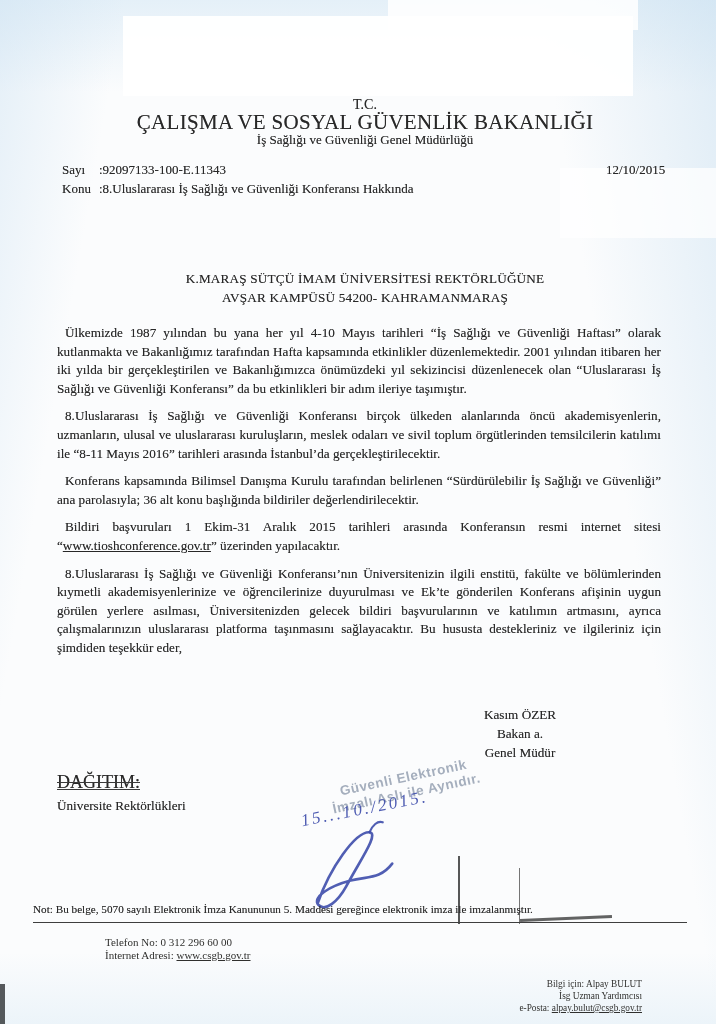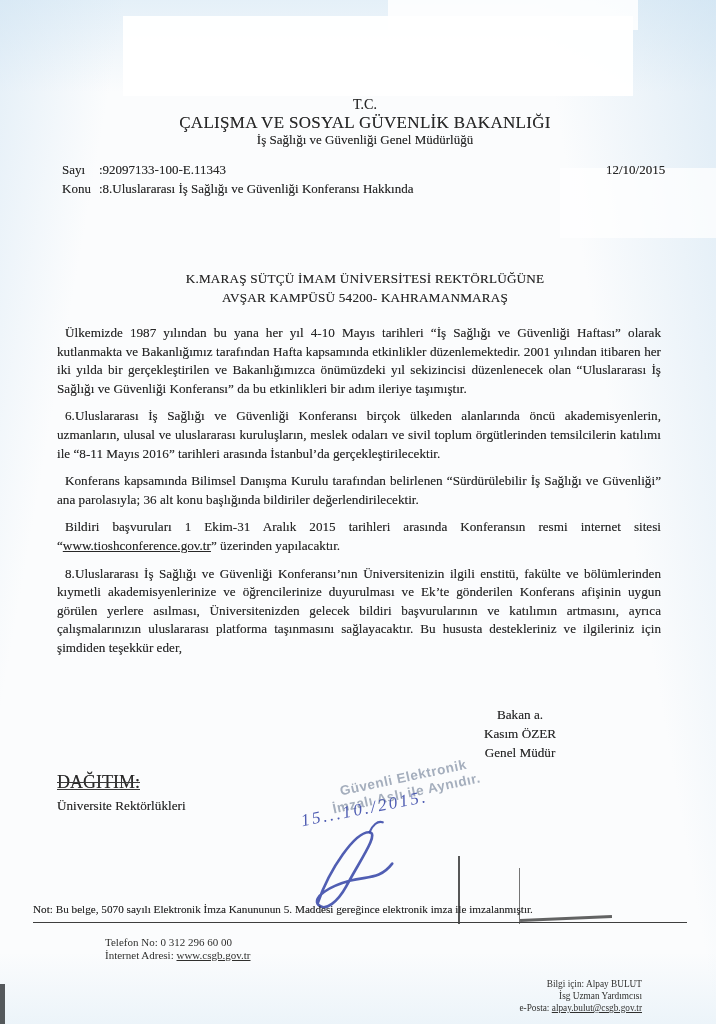--- a/index.html
+++ b/index.html
@@ -21,21 +21,21 @@
   .white-box2{left:388px;top:0;width:250px;height:30px;background:rgba(255,255,255,.85);}
   .white-box3{left:560px;top:168px;width:156px;height:70px;background:rgba(255,255,255,.75);}
   .edge-dark{left:0;top:984px;width:5px;height:40px;background:#3a3d40;opacity:.85;}
   .vline1{left:458px;top:856px;width:1.5px;height:68px;background:rgba(45,45,45,.8);}
   .vline2{left:519px;top:868px;width:1.3px;height:56px;background:rgba(45,45,45,.65);}
   .smudge{left:520px;top:917px;width:92px;height:3px;background:#3c3c3c;transform:rotate(-2.5deg);opacity:.8;}
 
   
   .letterhead{left:100px;top:96px;width:530px;text-align:center;line-height:17.5px;}
   .lh-tc{font-size:14px;}
-  .lh-ministry{font-size:17px;letter-spacing:.3px;}
+  .lh-ministry{font-size:21px;letter-spacing:.3px;}
   .lh-directorate{font-size:13px;}
 
   
   .meta{left:62px;top:161px;font-size:13px;line-height:18.5px;}
   .meta-label{display:inline-block;width:37px;}
   .doc-date{left:606px;top:162px;font-size:13px;}
 
   
   .recipient{left:100px;top:270px;width:530px;text-align:center;font-size:13.2px;line-height:18.5px;letter-spacing:.2px;}
 
@@ -98,29 +98,29 @@
   </div>
   <div class="abs doc-date txt">12/10/2015</div>
 
   <div class="abs recipient txt">
     <div>K.MARAŞ SÜTÇÜ İMAM ÜNİVERSİTESİ REKTÖRLÜĞÜNE</div>
     <div>AVŞAR KAMPÜSÜ 54200- KAHRAMANMARAŞ</div>
   </div>
 
   <div class="abs body-block txt">
     <p>Ülkemizde 1987 yılından bu yana her yıl 4-10 Mayıs tarihleri “İş Sağlığı ve Güvenliği Haftası” olarak kutlanmakta ve Bakanlığımız tarafından Hafta kapsamında etkinlikler düzenlemektedir. 2001 yılından itibaren her iki yılda bir gerçekleştirilen ve Bakanlığımızca önümüzdeki yıl sekizincisi düzenlenecek olan “Uluslararası İş Sağlığı ve Güvenliği Konferansı” da bu etkinlikleri bir adım ileriye taşımıştır.</p>
-    <p>6.Uluslararası İş Sağlığı ve Güvenliği Konferansı birçok ülkeden alanlarında öncü akademisyenlerin, uzmanların, ulusal ve uluslararası kuruluşların, meslek odaları ve sivil toplum örgütlerinden temsilcilerin katılımı ile “8-11 Mayıs 2016” tarihleri arasında İstanbul’da gerçekleştirilecektir.</p>
+    <p>8.Uluslararası İş Sağlığı ve Güvenliği Konferansı birçok ülkeden alanlarında öncü akademisyenlerin, uzmanların, ulusal ve uluslararası kuruluşların, meslek odaları ve sivil toplum örgütlerinden temsilcilerin katılımı ile “8-11 Mayıs 2016” tarihleri arasında İstanbul’da gerçekleştirilecektir.</p>
     <p>Konferans kapsamında Bilimsel Danışma Kurulu tarafından belirlenen “Sürdürülebilir İş Sağlığı ve Güvenliği” ana parolasıyla; 36 alt konu başlığında bildiriler değerlendirilecektir.</p>
     <p><span>Bildiri başvuruları  1 Ekim-31 Aralık 2015 tarihleri arasında Konferansın resmi internet sitesi “</span><a class="doc-link">www.tioshconference.gov.tr</a><span>” üzerinden yapılacaktır.</span></p>
     <p>8.Uluslararası  İş  Sağlığı  ve Güvenliği Konferansı’nın Üniversitenizin ilgili enstitü, fakülte ve bölümlerinden kıymetli akademisyenlerinize ve öğrencilerinize duyurulması  ve Ek’te gönderilen Konferans afişinin uygun görülen yerlere asılması, Üniversitenizden gelecek bildiri başvurularının ve katılımın artmasını, ayrıca çalışmalarınızın uluslararası platforma taşınmasını sağlayacaktır. Bu hususta destekleriniz ve ilgileriniz için şimdiden teşekkür eder,</p>
   </div>
 
   <div class="abs sig-block txt">
+    <div>Kasım ÖZER</div>
     <div>Bakan a.</div>
-    <div>Kasım ÖZER</div>
     <div>Genel Müdür</div>
   </div>
 
   <div class="abs dagitim-label txt">DAĞITIM:</div>
   <div class="abs dagitim-item txt">Üniversite Rektörlükleri</div>
 
   <div class="abs stamp">
     <div>Güvenli Elektronik</div>
     <div>İmzalı Aslı ile Aynıdır.</div>
   </div>

